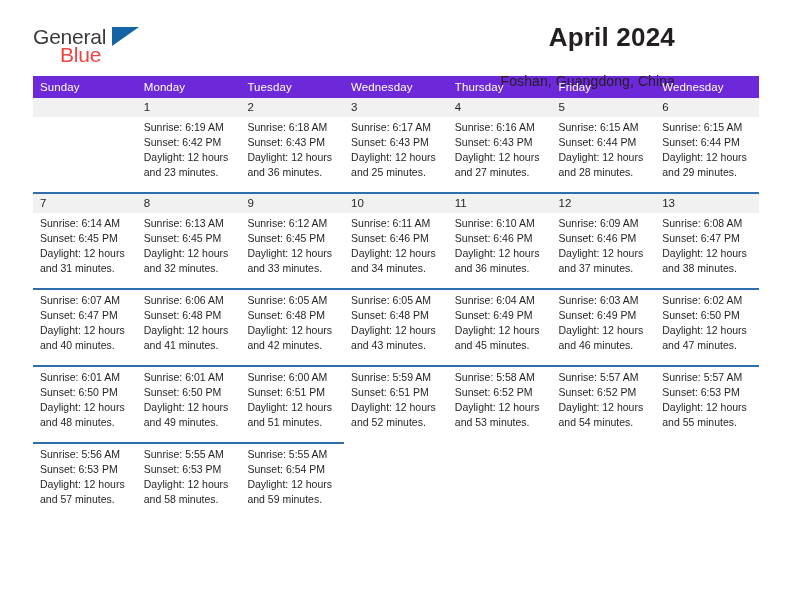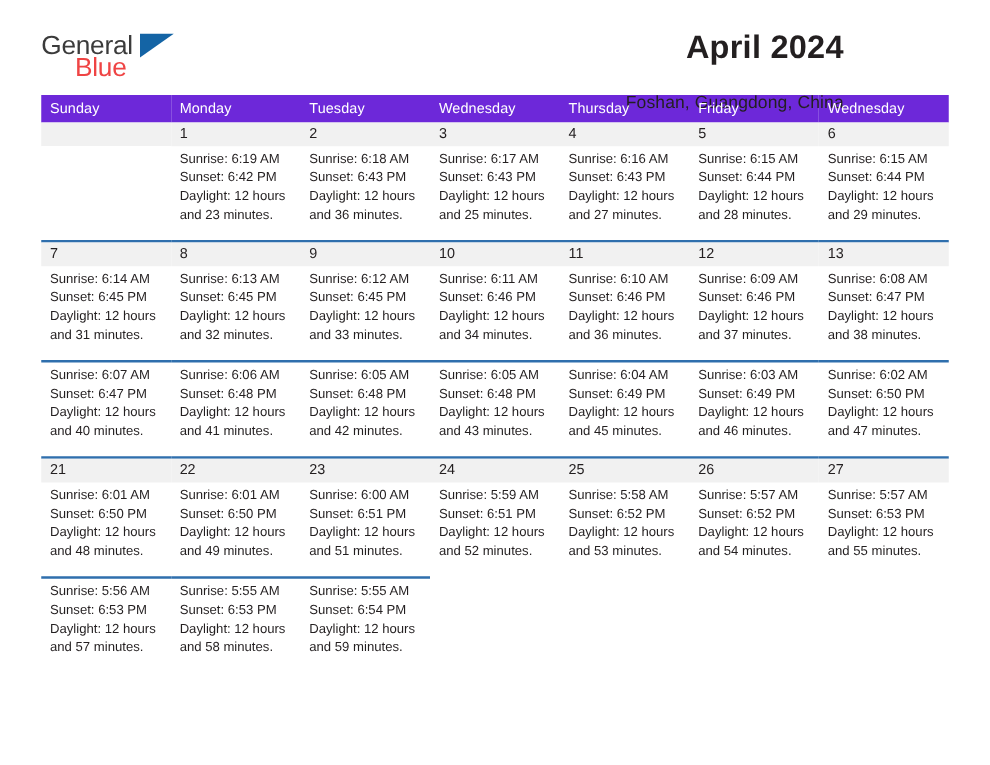--- a/index.html
+++ b/index.html
@@ -379,29 +379,20 @@
           <td>
             <div></div>
           </td>
           <td>
             <div></div>
           </td>
           <td>
             <div></div>
           </td>
         </tr>
-        <tr class="daynum-row">
-          <td>21</td>
-          <td>22</td>
-          <td>23</td>
-          <td>24</td>
-          <td>25</td>
-          <td>26</td>
-          <td>27</td>
-        </tr>
         <tr class="detail-row">
           <td>
             <div class="line">Sunrise: 6:01 AM</div>
             <div class="line">Sunset: 6:50 PM</div>
             <div class="line">Daylight: 12 hours</div>
             <div class="line">and 48 minutes.</div>
           </td>
           <td>
             <div class="line">Sunrise: 6:01 AM</div>
             <div class="line">Sunset: 6:50 PM</div>

